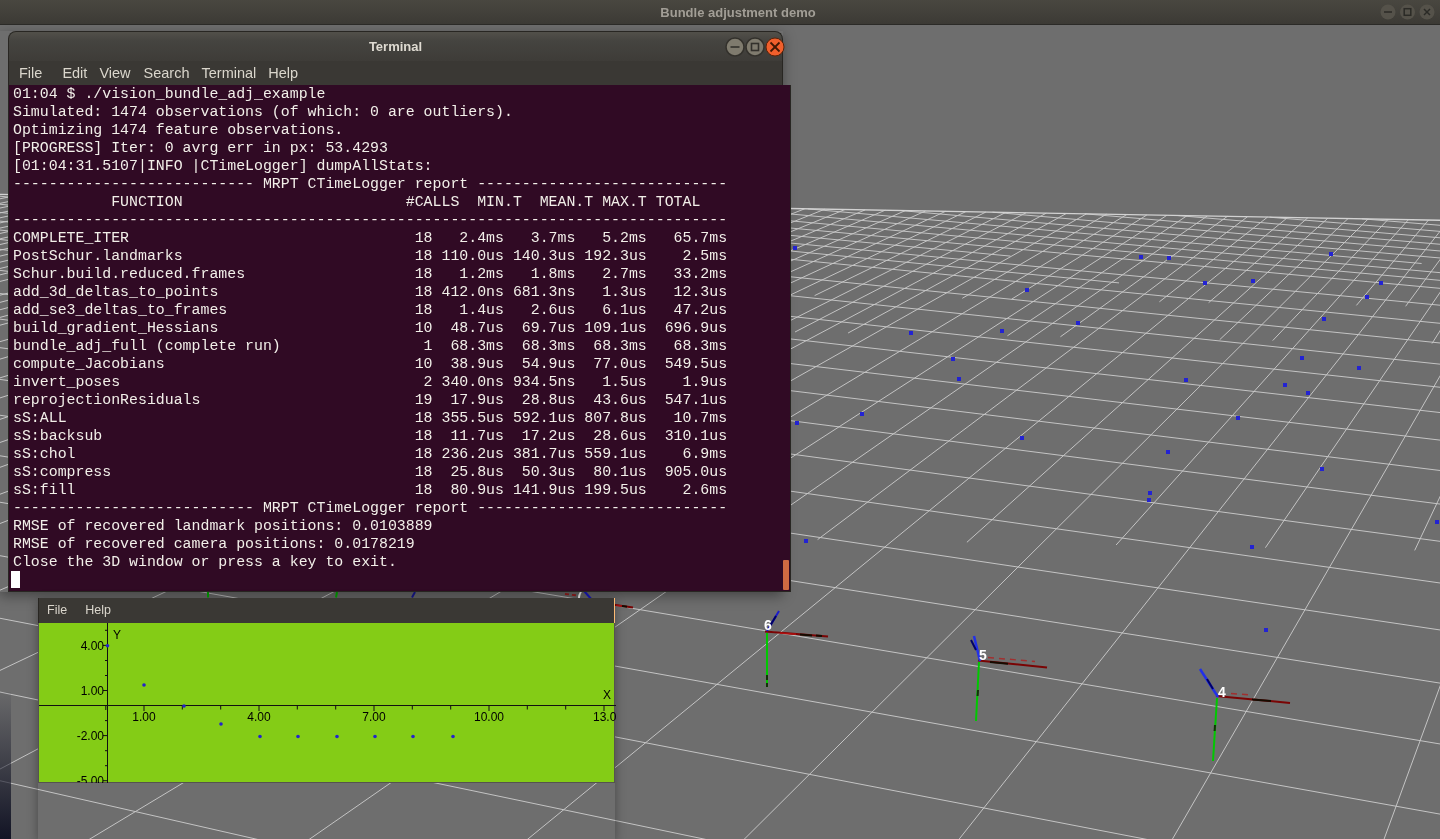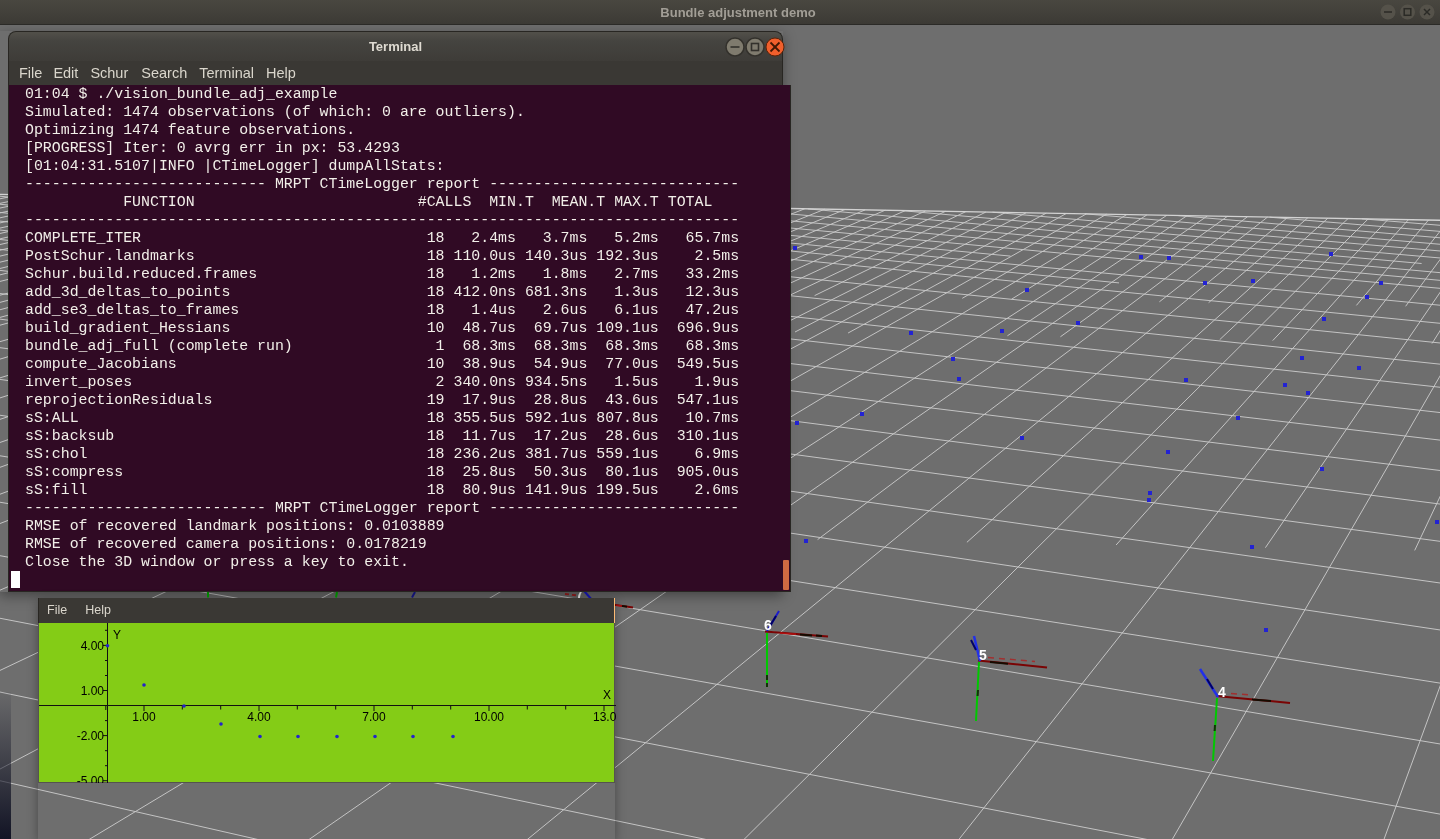--- a/index.html
+++ b/index.html
@@ -14,21 +14,21 @@
 .tbar .cap { text-align:center; font-weight:bold; font-size:13px; }
 #term { left:0px; top:31px; width:783px; height:561px; z-index:2;padding-left:8px; }
 #term .tbar { height:30px; background:linear-gradient(#514f49 2%, #454440 30%, #3e3c38); }
 #term .cap { color:#dfdbd2; line-height:29px; }
 #term .menu { height:24px; background:#3a3834; color:#dad6cc; font-size:14.5px;
   border-left:1px solid #282622; border-right:1px solid #282622; }
 #term .menu span { display:inline-block; line-height:24px; }
 #termbody { position:relative; width:783px; height:507px; background:#300a24;
   border:1px solid #282622; border-top:none; }
 #termbody pre { font-family:"Liberation Mono", monospace; font-size:14.88px;
-  line-height:18px; color:#f2efe9; position:absolute; left:16px; top:0px; }
+  line-height:18px; color:#f2efe9; position:absolute; left:4px; top:0px; }
 #cursor { position:absolute; left:2px; top:486px; width:9px; height:17px; background:#ffffff; }
 #sb { position:absolute; right:1px; top:475px; width:6px; height:30px; background:#d06a42; border-radius:1px; }
 #plot { left:38px; top:598px; width:577px; height:241px; box-shadow:0 3px 10px rgba(0,0,0,.35); z-index:3; }
 #plot .tbar { height:27px; background:linear-gradient(#43413d,#393733); }
 #plot .cap { color:#aaa69e; line-height:26px; }
 #plot .menu { height:25px; background:#3a3834; color:#dad6cc; font-size:12.5px;
   border-left:1px solid #282622; border-right:1px solid #fdba74; }
 #plot .menu span { line-height:25px; display:inline-block; }
 #plotbody { width:577px; height:160px; background:#84cc16; position:relative;
   border-left:1px solid #55534e; border-right:1px solid #55534e; border-bottom:1px solid #55534e; }
@@ -250,21 +250,21 @@
     <svg width="70" height="30" style="position:absolute;left:716px;top:2px">
       <circle cx="10" cy="13" r="9" fill="#7f7b6e" stroke="#33312c" stroke-width="1.5"></circle>
       <line x1="5.5" y1="13" x2="14.5" y2="13" stroke="#33312c" stroke-width="1.6"></line>
       <circle cx="30" cy="13" r="9" fill="#7f7b6e" stroke="#33312c" stroke-width="1.5"></circle>
       <rect x="26.5" y="9.5" width="7" height="7" fill="none" stroke="#33312c" stroke-width="1.6"></rect>
       <circle cx="50" cy="13" r="9" fill="#f05f2c" stroke="#5c2208" stroke-width="1"></circle>
       <line x1="45.5" y1="8.5" x2="54.5" y2="17.5" stroke="#401804" stroke-width="1.8"></line>
       <line x1="54.5" y1="8.5" x2="45.5" y2="17.5" stroke="#401804" stroke-width="1.8"></line>
     </svg>
   </div>
-  <div class="menu"><span style="margin-left:10px">File</span><span style="margin-left:11px">Edit</span><span style="margin-left:12px">Schur</span><span style="margin-left:13px">Search</span><span style="margin-left:12px">Terminal</span><span style="margin-left:12px">Help</span></div>
+  <div class="menu"><span style="margin-left:10px">File</span><span style="margin-left:20px">Edit</span><span style="margin-left:12px">View</span><span style="margin-left:13px">Search</span><span style="margin-left:12px">Terminal</span><span style="margin-left:12px">Help</span></div>
   <div id="termbody">
       <pre>01:04 $ ./vision_bundle_adj_example
 Simulated: 1474 observations (of which: 0 are outliers).
 Optimizing 1474 feature observations.
 [PROGRESS] Iter: 0 avrg err in px: 53.4293
 [01:04:31.5107|INFO |CTimeLogger] dumpAllStats:
 --------------------------- MRPT CTimeLogger report ----------------------------
            FUNCTION                         #CALLS  MIN.T  MEAN.T MAX.T TOTAL
 --------------------------------------------------------------------------------
 COMPLETE_ITER                                18   2.4ms   3.7ms   5.2ms   65.7ms

